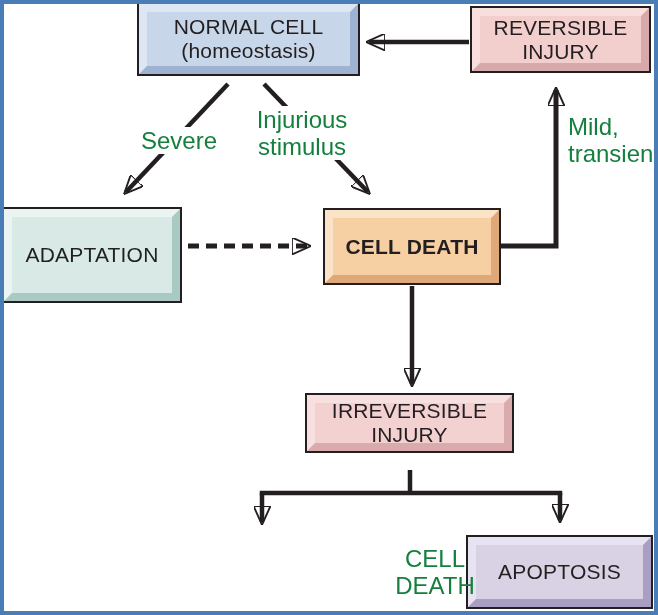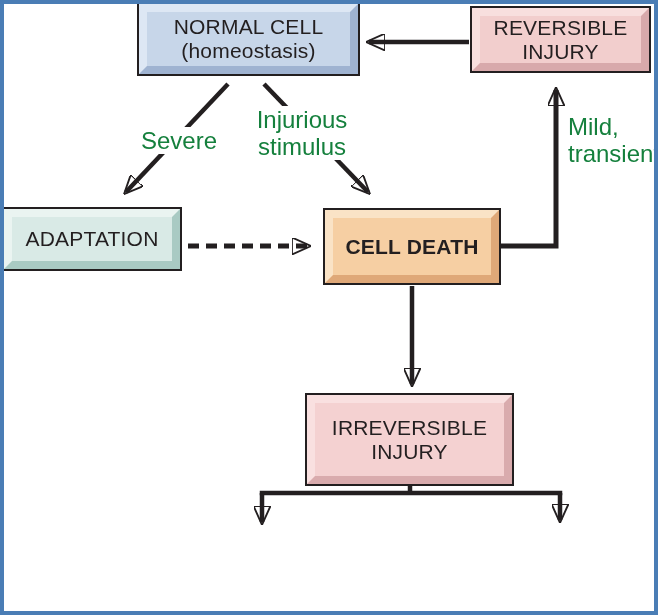--- a/index.html
+++ b/index.html
@@ -95,46 +95,53 @@
     </div>
   </div>
 
   <div class="box" style="left: 470px; top: 6px; width: 181px; height: 67px; --fill: #f2cecd; --light: #f8dfde; --dark: #d8a9ab;">
     <div class="bevel">
       <span class="boxlabel">REVERSIBLE
 INJURY</span>
     </div>
   </div>
 
-  <div class="box" style="left: 2px; top: 207px; width: 180px; height: 64px; --fill: #d9eae6; --light: #eaf4f1; --dark: #a9cac3;">
+  <div class="box" style="left: 2px; top: 207px; width: 180px; height: 96px; --fill: #d9eae6; --light: #eaf4f1; --dark: #a9cac3;">
     <div class="bevel">
       <span class="boxlabel">ADAPTATION</span>
     </div>
   </div>
 
   <div class="box" style="left: 323px; top: 208px; width: 178px; height: 77px; --fill: #f6cfa3; --light: #fae3c6; --dark: #dfa878;">
     <div class="bevel">
       <span class="boxlabel bold">CELL DEATH</span>
     </div>
   </div>
 
-  <div class="box" style="left: 305px; top: 393px; width: 209px; height: 93px; --fill: #f4d1d1; --light: #f9e0e0; --dark: #d9abad;">
+  <div class="box" style="left: 305px; top: 393px; width: 209px; height: 60px; --fill: #f4d1d1; --light: #f9e0e0; --dark: #d9abad;">
     <div class="bevel">
       <span class="boxlabel">IRREVERSIBLE
 INJURY</span>
     </div>
   </div>
 
 
+  <div class="box" style="left: 466px; top: 535px; width: 187px; height: 74px; --fill: #d9d2e4; --light: #e8e3f0; --dark: #a89fc2;">
+    <div class="bevel">
+      <span class="boxlabel">APOPTOSIS</span>
+    </div>
+  </div>
 
   <div class="flabel onwhite" style="left:138px; top:127px;">Severe</div>
 
   <div class="flabel onwhite center" style="left:240px; top:106px; width:118px;">Injurious
 stimulus</div>
 
   <div class="flabel" style="left:568px; top:113px;">Mild,
 transient</div>
 
 
 
+  <div class="flabel center" style="left:389px; top:545px; width:92px;">CELL
+DEATH</div>
 
   <div class="frame"></div>
 </div>
 
 </body></html>

